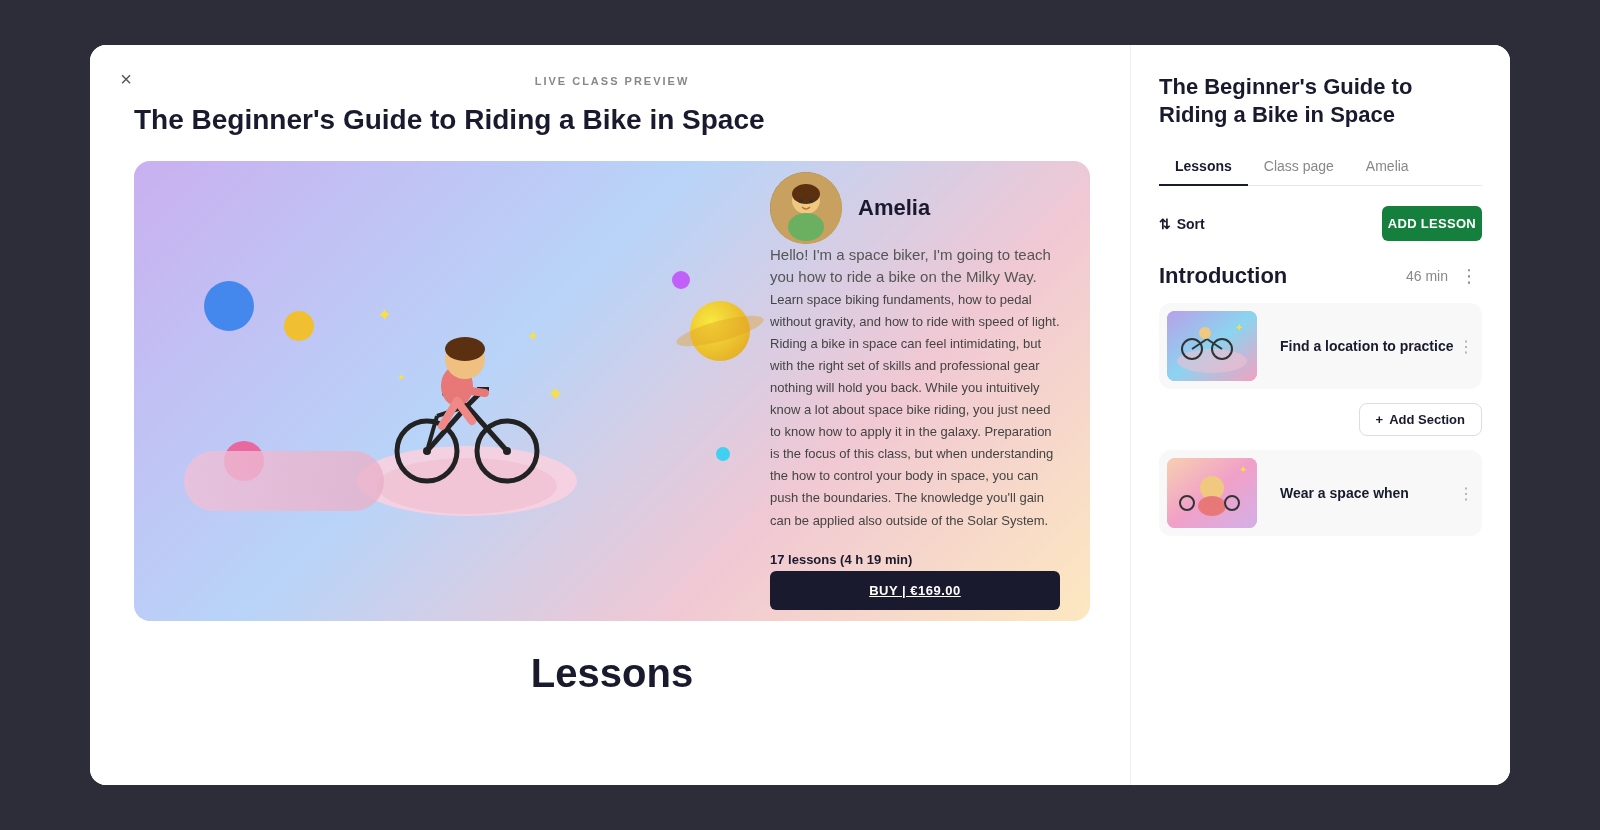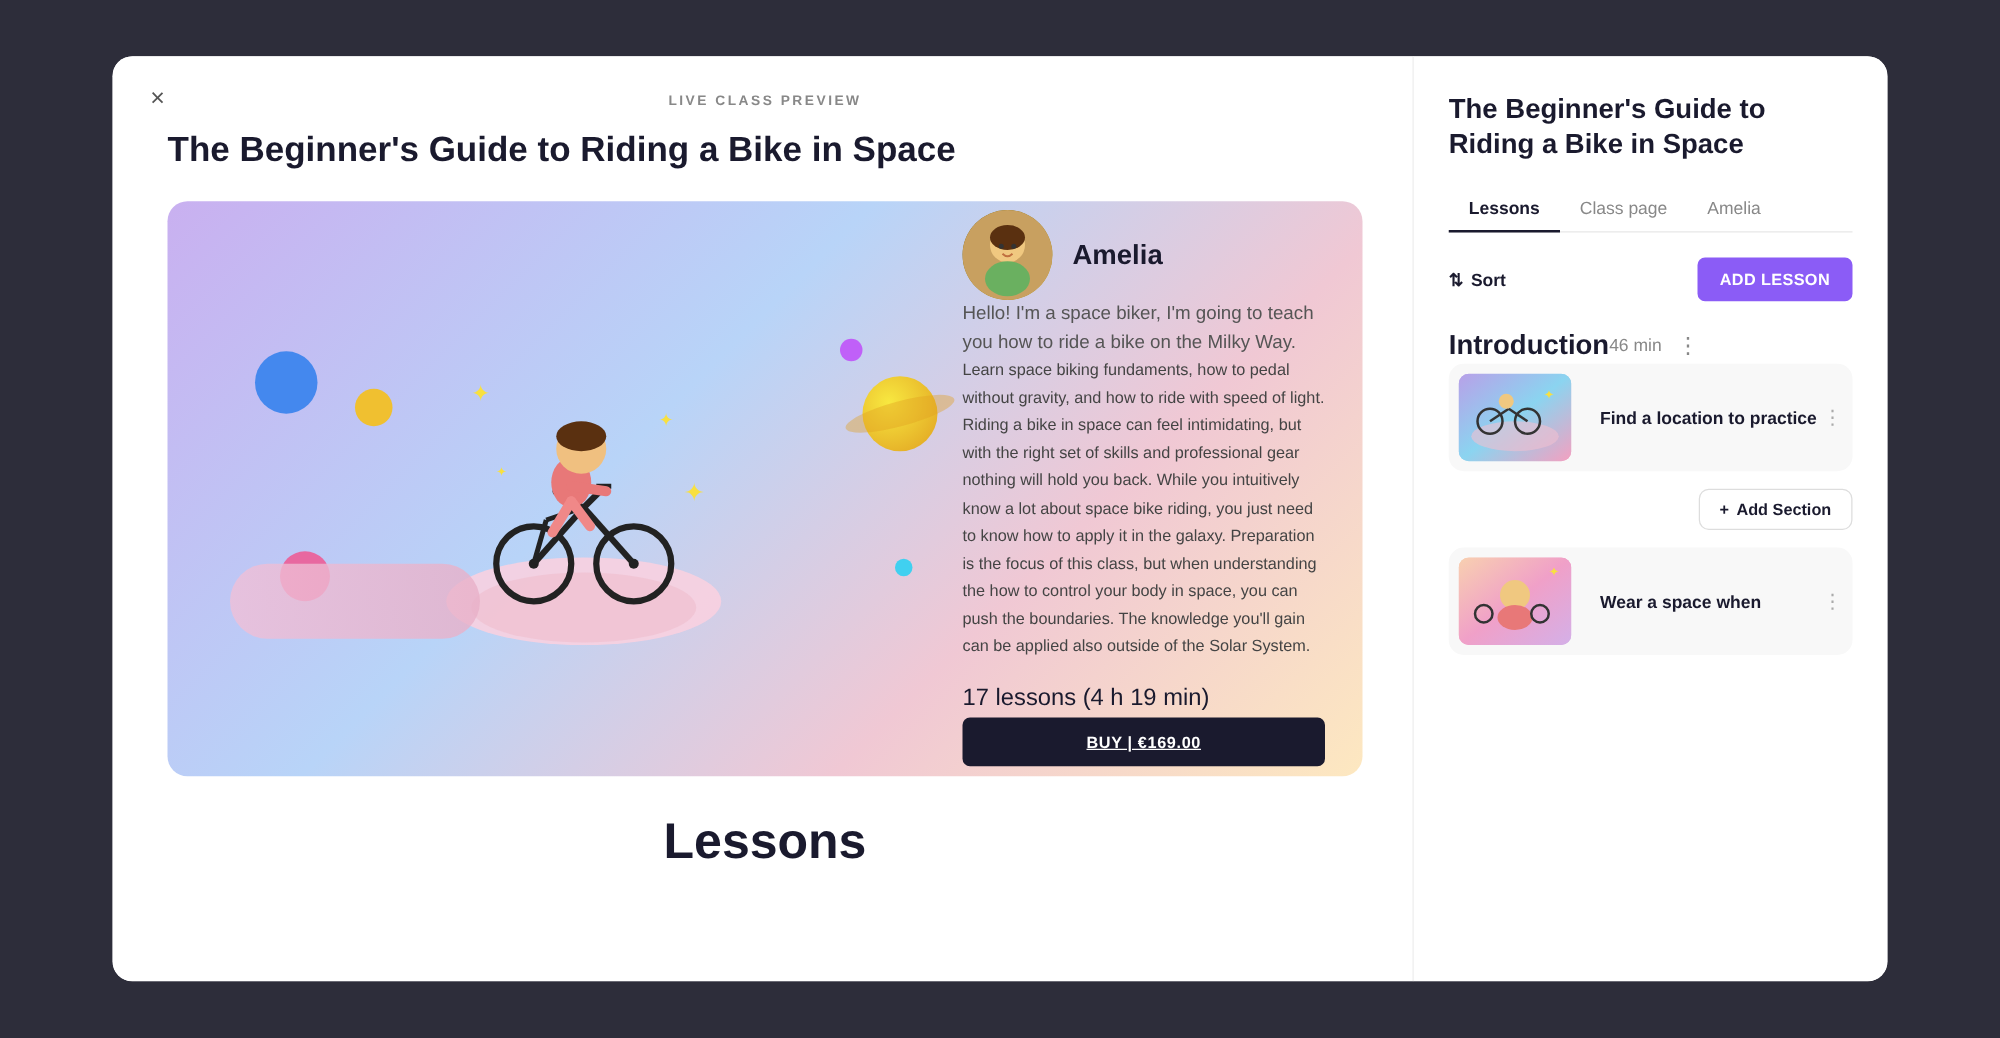--- a/index.html
+++ b/index.html
@@ -122,22 +122,22 @@
       line-height: 1.5;
     }
 
     .course-description {
       font-size: 13px;
       color: #444;
       line-height: 1.7;
     }
 
     .lessons-meta {
-      font-size: 19px;
-      font-weight: 400;
+      font-size: 13px;
+      font-weight: 700;
       color: #1a1a2e;
       margin-top: 20px;
     }
 
     .buy-btn {
       display: inline-block;
       background: #1a1a2e;
       color: #fff;
       font-size: 13px;
       font-weight: 600;
@@ -223,35 +223,36 @@
       font-size: 14px;
       font-weight: 600;
       color: #1a1a2e;
       cursor: pointer;
       display: flex;
       align-items: center;
       gap: 6px;
     }
 
     .add-lesson-btn {
-      background: #8b5cf6;
+      background: #15803d;
       color: #fff;
       border: none;
       font-size: 13px;
       font-weight: 700;
-      padding: 10px 18px;
+      padding: 10px 6px;
       border-radius: 6px;
       cursor: pointer;
       letter-spacing: 0.3px;
     }
 
     .section-header {
       display: flex;
       align-items: center;
-      justify-content: flex-start;
+      justify-content: space-between;
+      margin-bottom: 12px;
     }
 
     .section-title {
       font-size: 22px;
       font-weight: 800;
       color: #1a1a2e;
     }
 
     .section-duration {
       font-size: 14px;

